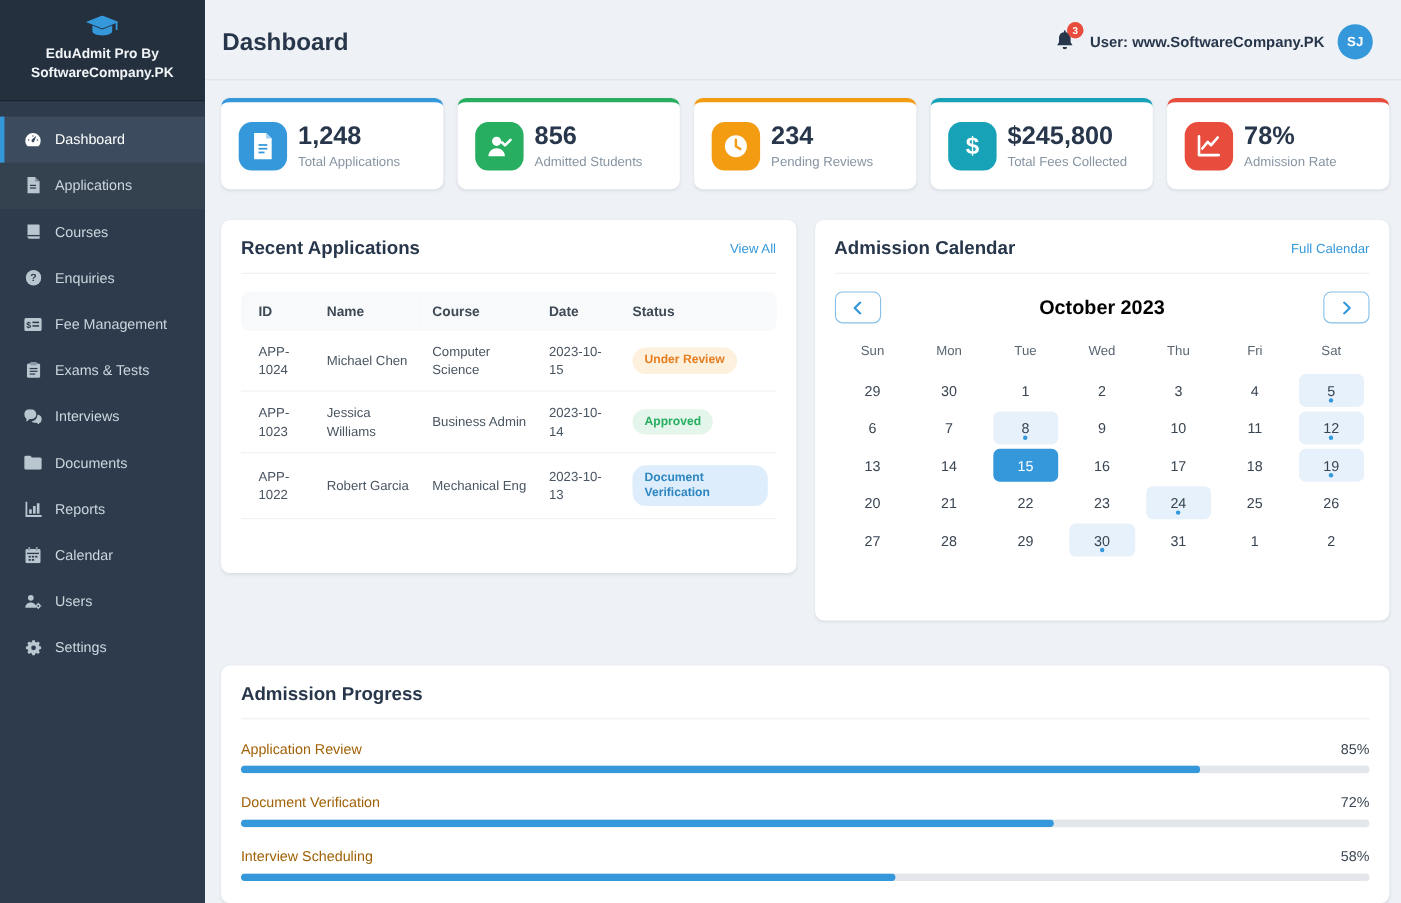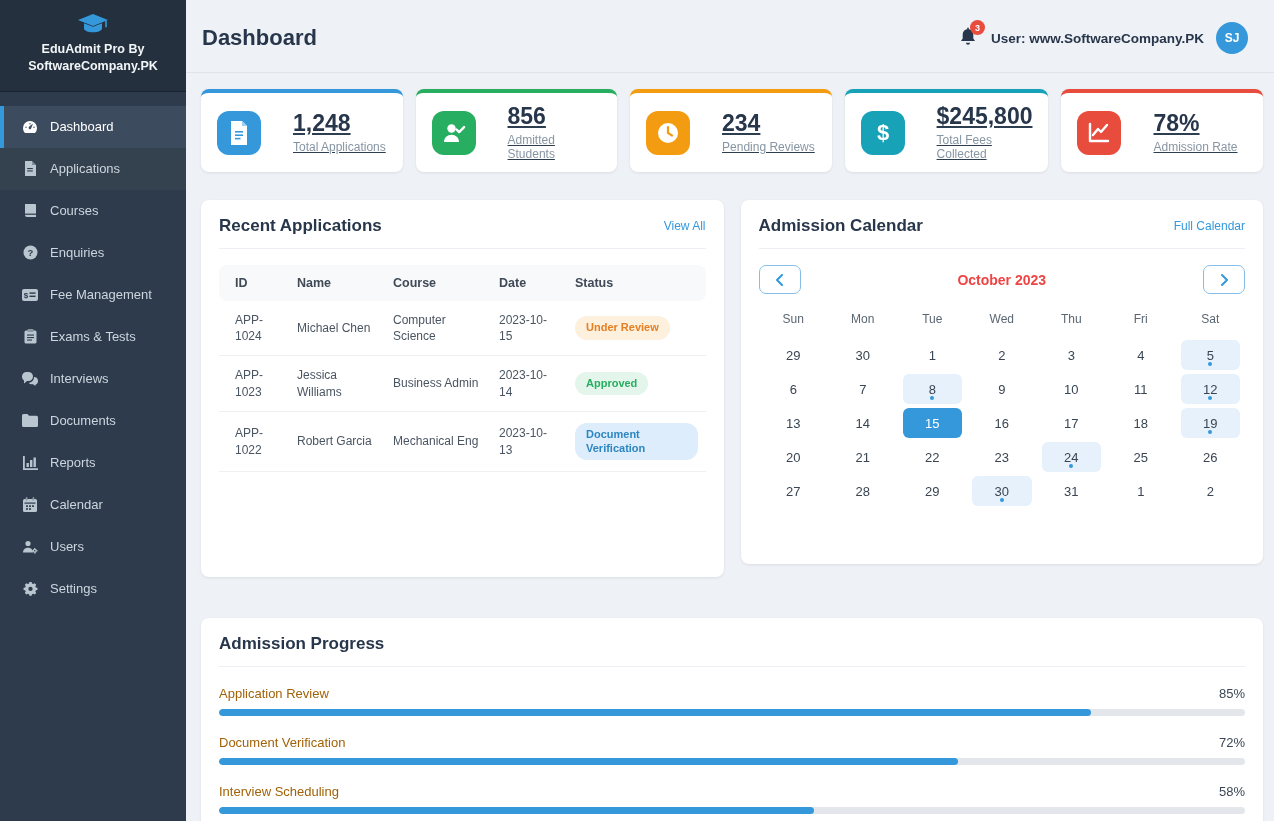--- a/index.html
+++ b/index.html
@@ -37,36 +37,36 @@
   .avatar { width:32px; height:32px; border-radius:50%; background:#3498db; color:#fff;
     font-size:12px; font-weight:700; display:flex; align-items:center;
     justify-content:center; cursor:pointer; }
 
   .content { padding:16px 11px 0 15px; }
 
   
   .cards { display:flex; gap:13px; }
   .card { flex:1; background:#fff; border-radius:8px; border-top:4px solid #ccc;
     box-shadow:0 1px 3px rgba(30,45,60,.09); padding:14px 16px; height:83px;
-    display:flex; align-items:center; gap:32px;text-decoration:underline; }
+    display:flex; align-items:center; gap:10px; }
   .card.c-blue  { border-top-color:#3498db; } .card.c-blue  .cicon { background:#3498db; }
   .card.c-green { border-top-color:#27ae60; } .card.c-green .cicon { background:#27ae60; }
   .card.c-orange{ border-top-color:#f39c12; } .card.c-orange .cicon { background:#f39c12; }
   .card.c-teal  { border-top-color:#17a2b8; } .card.c-teal  .cicon { background:#17a2b8; }
   .card.c-red   { border-top-color:#e74c3c; } .card.c-red   .cicon { background:#e74c3c; }
   .cicon { width:44px; height:44px; border-radius:12px; flex:0 0 44px;
     display:flex; align-items:center; justify-content:center; color:#fff; }
   .cnum { font-size:23px; font-weight:700; color:#27364a; line-height:1.1; }
   .clabel { font-size:12px; color:#8795a3; margin-top:3px; }
 
   
   .row2 { display:flex; gap:17px; margin-top:28px; }
   .panel { background:#fff; border-radius:8px; box-shadow:0 1px 3px rgba(30,45,60,.09);
     padding:16px 18px 18px; }
-  .panel-apps { flex:1; height:377px; }
+  .panel-apps { flex:1; height:321px; }
   .panel-cal  { flex:1; height:364px; }
   .panel-head { display:flex; align-items:center; justify-content:space-between;
     padding-bottom:12px; border-bottom:1px solid #eceff3; }
   .panel-title { font-size:17px; font-weight:700; color:#27364a; }
   .plink { font-size:12px; color:#3498db; text-decoration:none; cursor:pointer; }
 
   
   table { width:100%; border-collapse:collapse; margin-top:16px; table-layout:fixed; }
   thead th { background:#f7f9fb; font-size:12.5px; font-weight:600; color:#3f4a56;
     text-align:left; padding:11px 8px; }
@@ -80,21 +80,21 @@
     border-radius:12px; line-height:1.25; }
   .badge[data-state="review"]       { background:#fdf0dc; color:#e67e22; }
   .badge[data-state="approved"]     { background:#e4f6eb; color:#27ae60; }
   .badge[data-state="verification"] { background:#ddedfb; color:#2e86c1; }
 
   
   .cal-nav { display:flex; align-items:center; justify-content:space-between; margin-top:16px; }
   .cal-btn { width:42px; height:29px; background:#fff; border:1.5px solid #85bfe9;
     border-radius:7px; color:#3498db; display:flex; align-items:center;
     justify-content:center; cursor:pointer; }
-  .cal-month { font-size:14px; font-weight:700; color:#ef4444; }
+  .cal-month { font-size:18px; font-weight:700; color:#000000; }
   .cal-grid { display:grid; grid-template-columns:repeat(7,1fr); margin-top:18px; }
   .dname { text-align:center; font-size:12px; color:#5a6672; padding-bottom:12px; }
   .cday { position:relative; height:30px; margin:2px 5px; border-radius:6px;
     display:flex; align-items:center; justify-content:center; font-size:13px;
     color:#394552; cursor:pointer; }
   .cday[data-state="event"] { background:#e7f1fb; }
   .cday[data-state="event"]::after { content:""; position:absolute; bottom:4px; left:50%;
     transform:translateX(-50%); width:4px; height:4px; border-radius:50%; background:#3498db; }
   .cday[data-state="selected"] { background:#3498db; color:#fff; }
 

